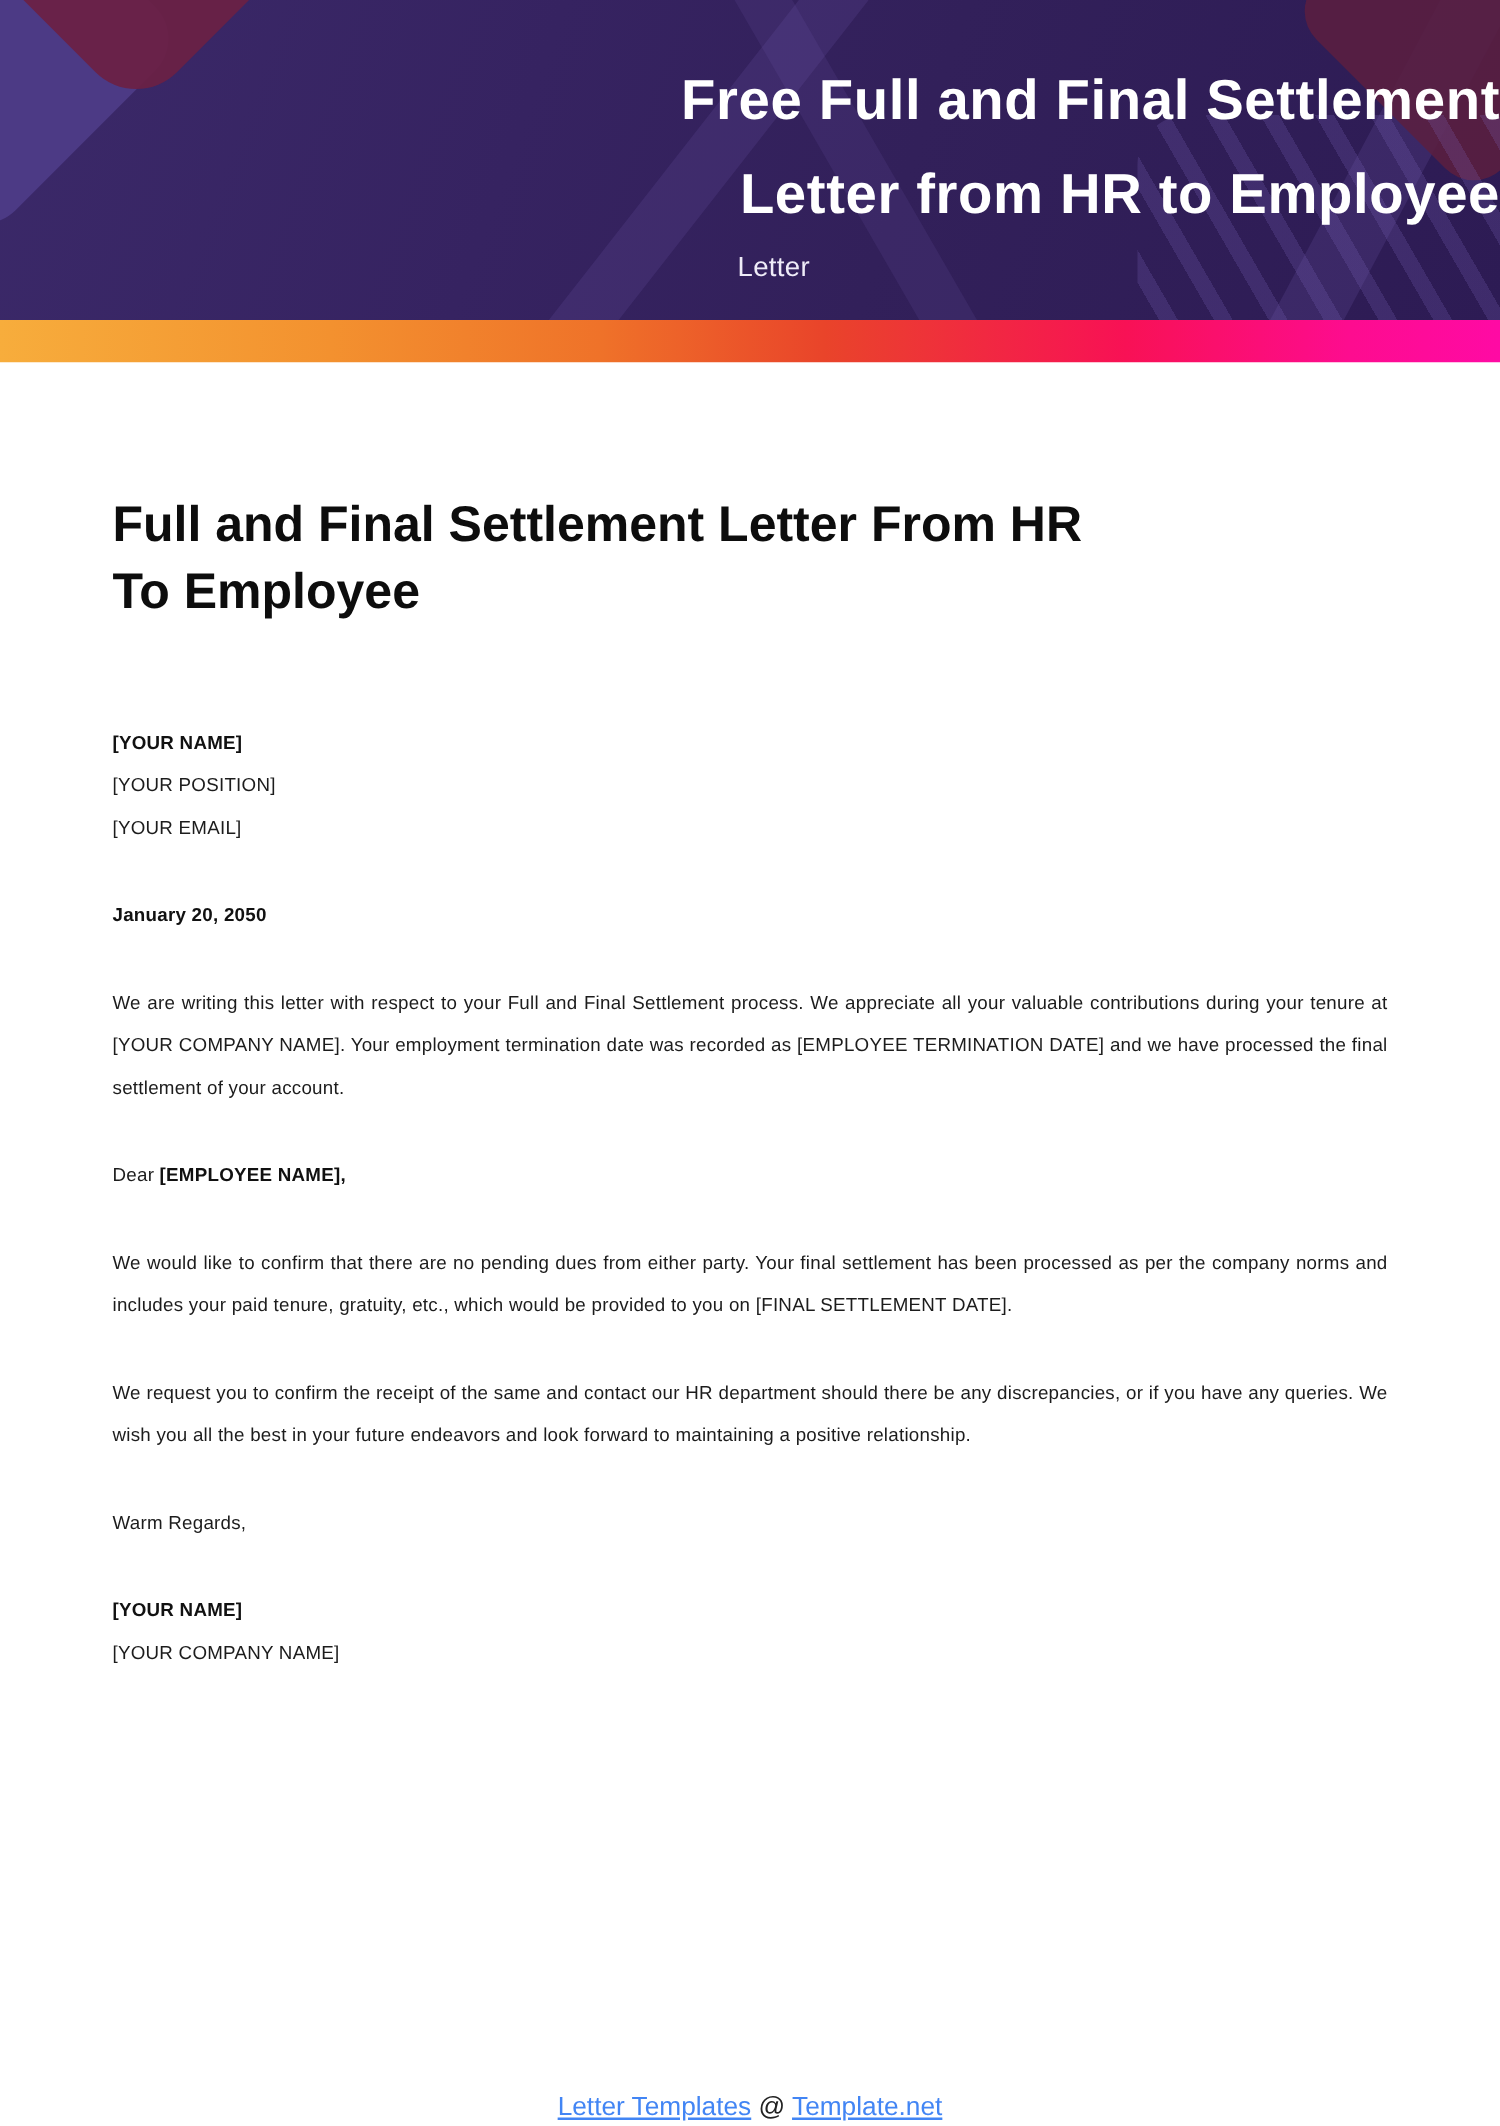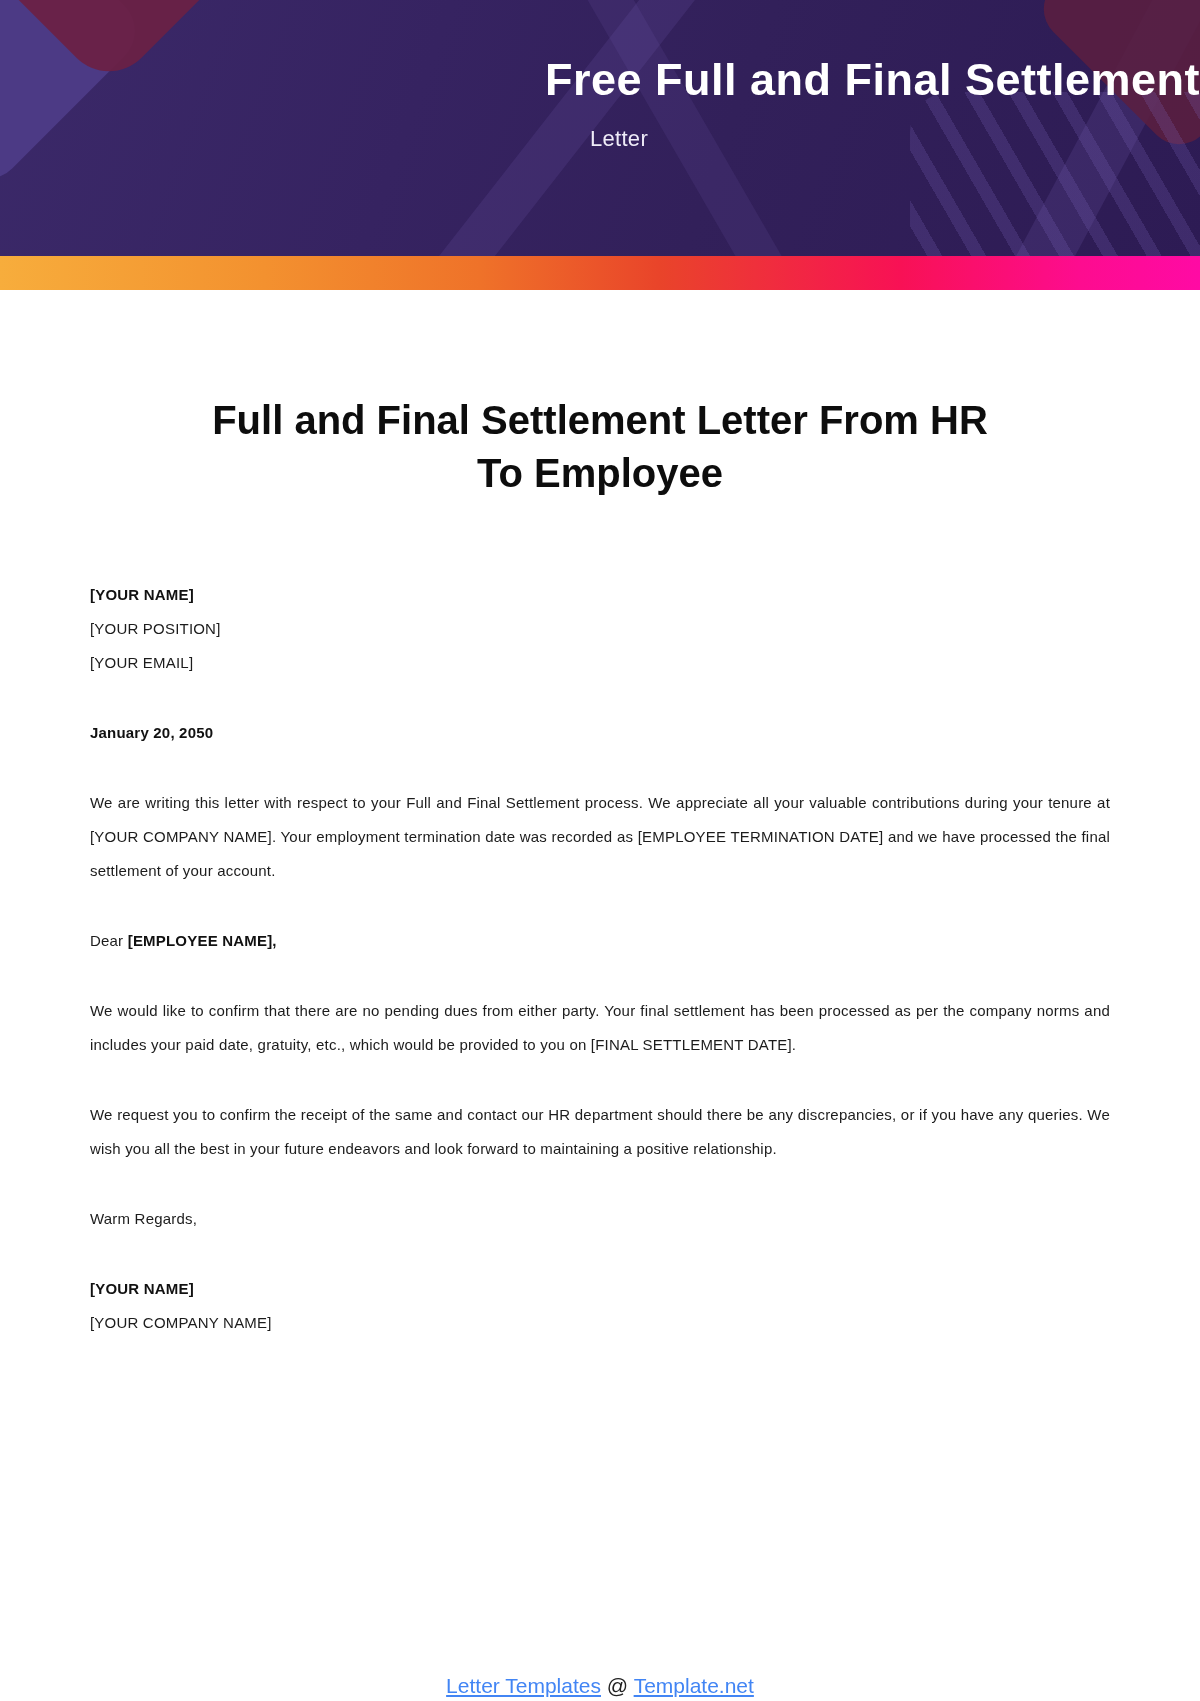--- a/index.html
+++ b/index.html
@@ -108,21 +108,21 @@
   }
 
   
   .page {
     position: relative;
     width: 1200px;
     padding: 104px 90px 0 90px;
     background: #ffffff;
   }
   .doc-title {
-    text-align: center;
+    text-align: left;
     color: #0d0d0d;
     font-size: 40px;
     line-height: 53px;
     font-weight: 800;
     margin-bottom: 78px;
   }
   .block {
     font-size: 15px;
     line-height: 34px;
     color: #1c1c1c;
@@ -152,40 +152,40 @@
 
 <header class="banner">
   <div class="deco deco-tri-light"></div>
   <div class="deco deco-tri-maroon"></div>
   <div class="deco deco-band-1"></div>
   <div class="deco deco-band-2"></div>
   <div class="deco deco-band-3"></div>
   <div class="deco deco-corner-right"></div>
   <div class="deco deco-stripes-br"></div>
   <div class="banner-inner">
-    <h1 class="banner-title"><span>Free Full and Final Settlement</span><br></h1>
+    <h1 class="banner-title"><span>Free Full and Final Settlement</span><br><span>Letter from HR to Employee</span></h1>
     <div class="banner-subtitle">Letter</div>
   </div>
 </header>
 
 <div class="gradient-strip"></div>
 
 <main class="page">
   <h2 class="doc-title"><span>Full and Final Settlement Letter From HR</span><br><span>To Employee</span></h2>
 
   <p class="block"><span class="bold">[YOUR NAME]</span><br><span>[YOUR POSITION]</span><br><span>[YOUR EMAIL]</span></p>
 
   <p class="block bold">January 20, 2050</p>
 
 
   <p class="block justify">We are writing this letter with respect to your Full and Final Settlement process. We appreciate all your valuable contributions during your tenure at [YOUR COMPANY NAME]. Your employment termination date was recorded as [EMPLOYEE TERMINATION DATE] and we have processed the final settlement of your account.</p>
 
   <p class="block"><span>Dear </span><span class="bold">[EMPLOYEE NAME],</span></p>
 
-  <p class="block justify">We would like to confirm that there are no pending dues from either party. Your final settlement has been processed as per the company norms and includes your paid date, gratuity, etc., which would be provided to you on [FINAL SETTLEMENT DATE].</p>
+  <p class="block justify">We would like to confirm that there are no pending dues from either party. Your final settlement has been processed as per the company norms and includes your paid tenure, gratuity, etc., which would be provided to you on [FINAL SETTLEMENT DATE].</p>
 
   <p class="block justify">We request you to confirm the receipt of the same and contact our HR department should there be any discrepancies, or if you have any queries. We wish you all the best in your future endeavors and look forward to maintaining a positive relationship.</p>
 
   <p class="block">Warm Regards,</p>
 
   <p class="block"><span class="bold">[YOUR NAME]</span><br><span>[YOUR COMPANY NAME]</span></p>
 </main>
 
 <div class="footer">
   <a href="#" class="footer-link">Letter Templates</a>

